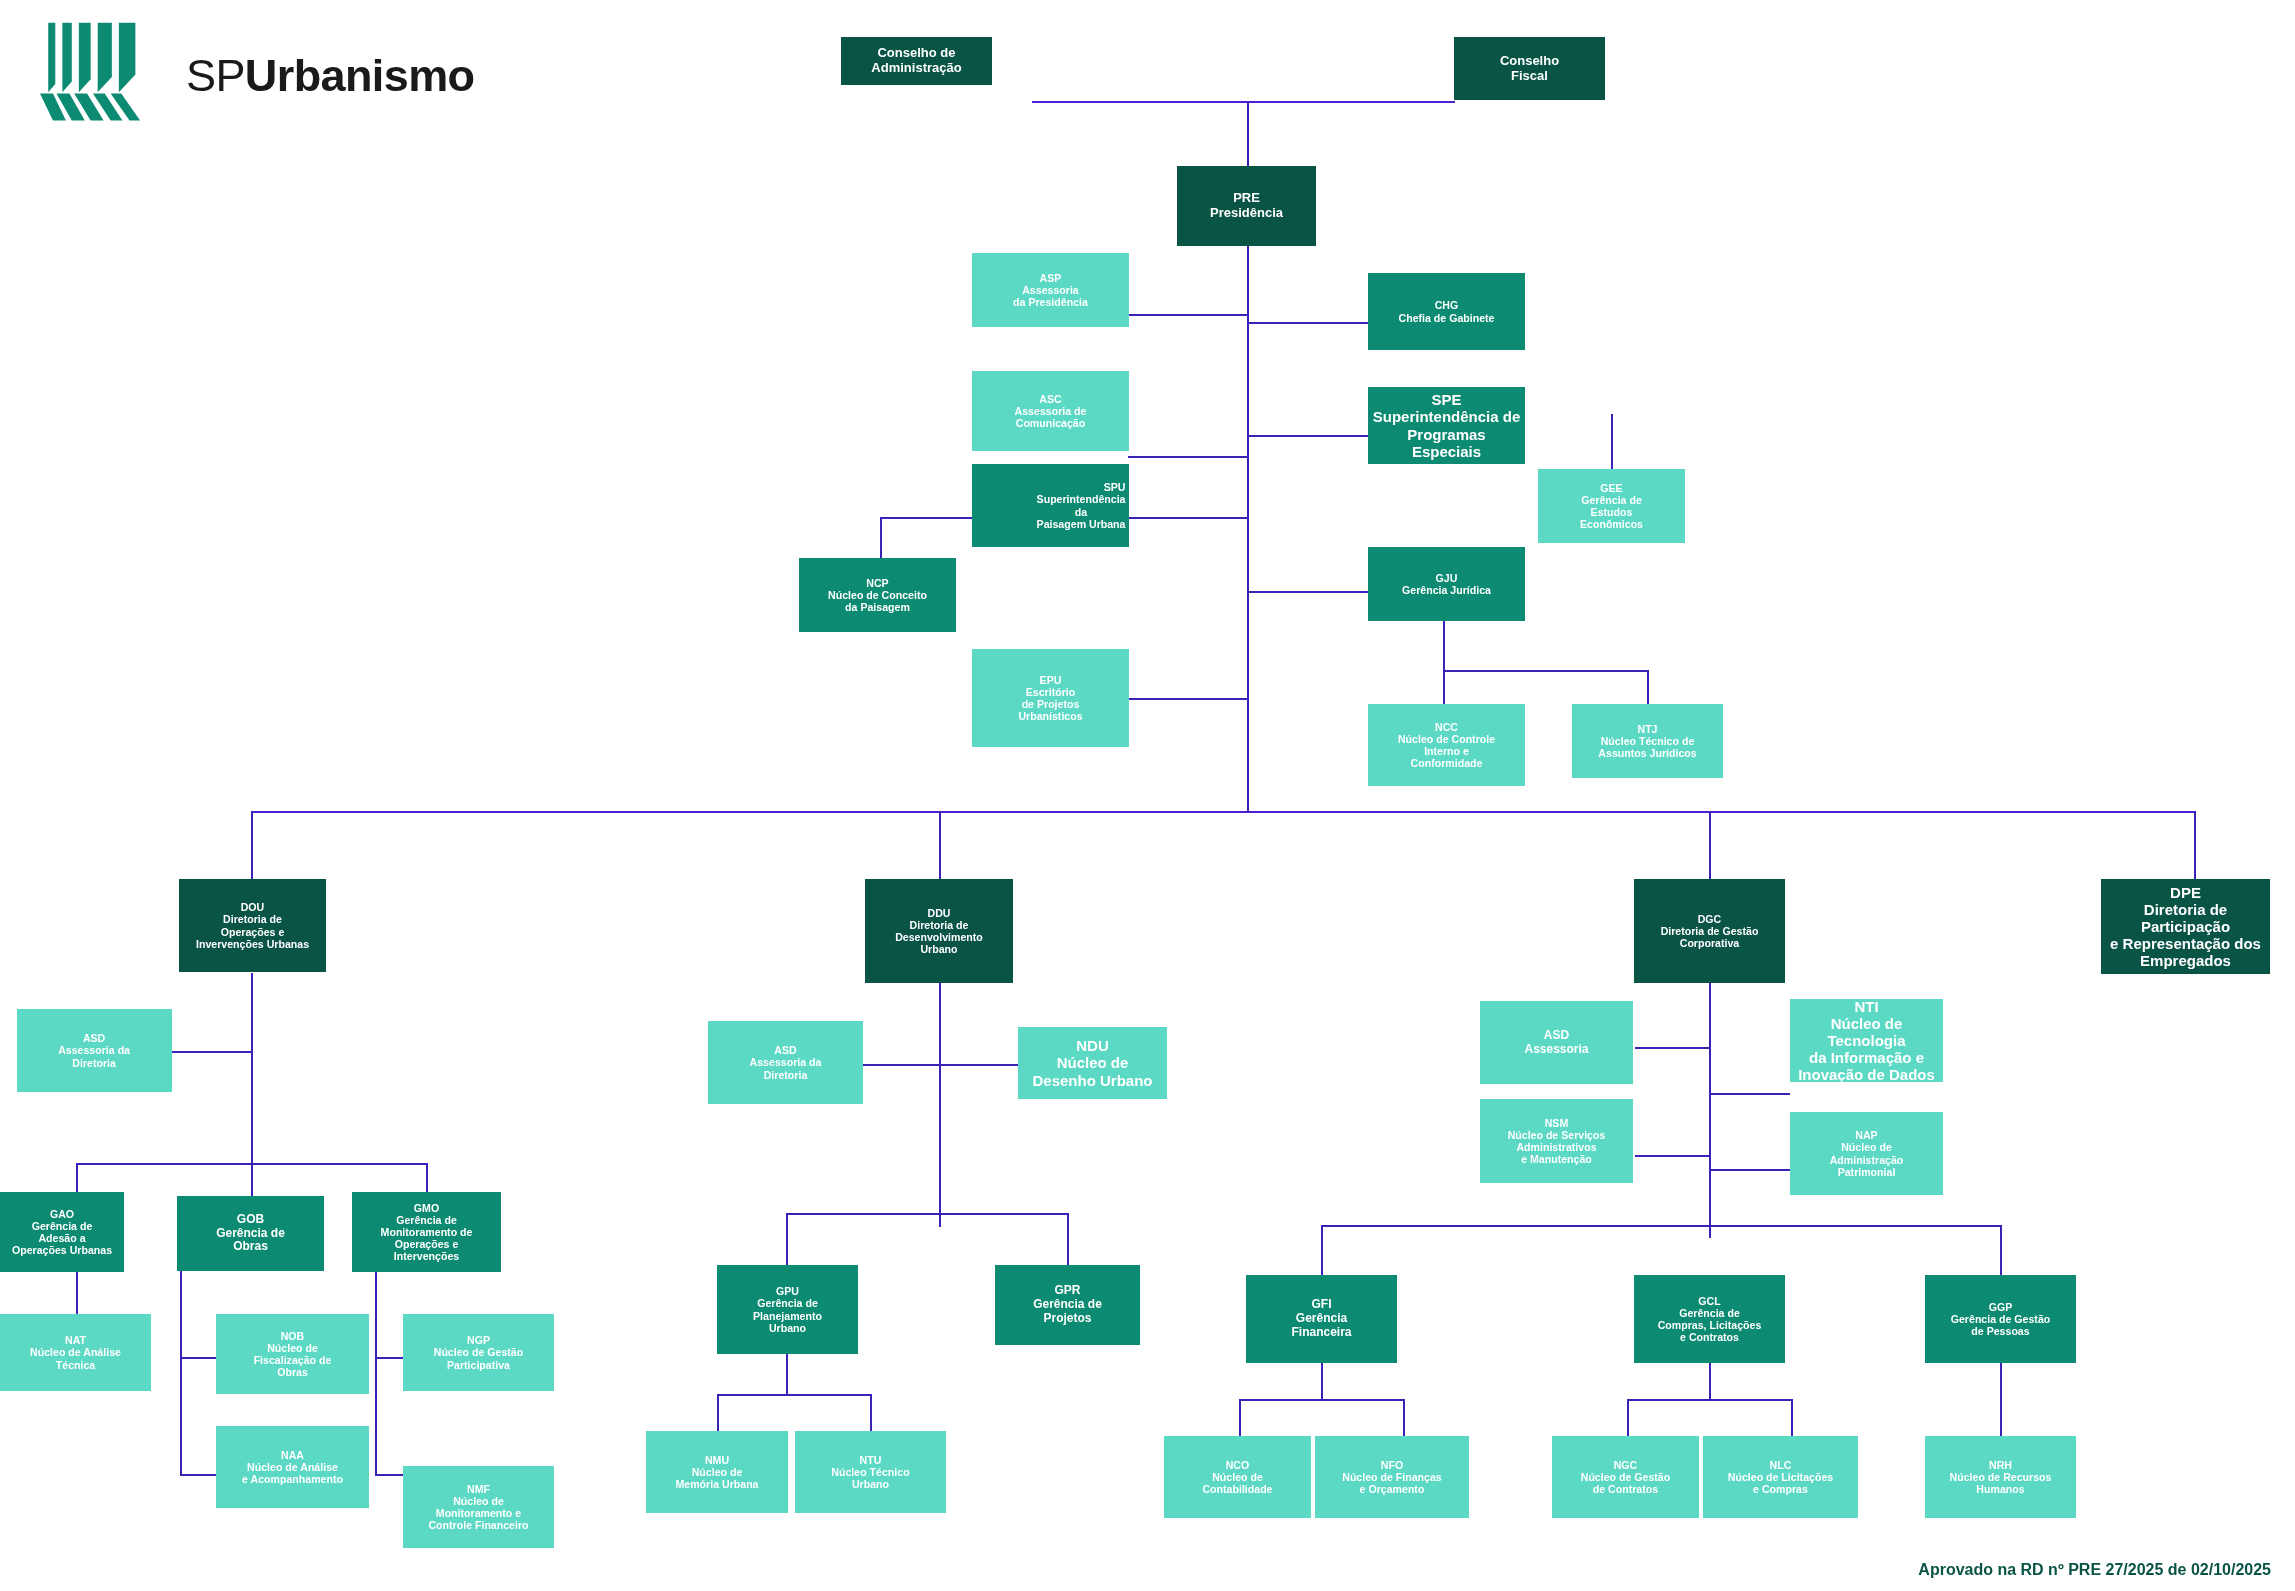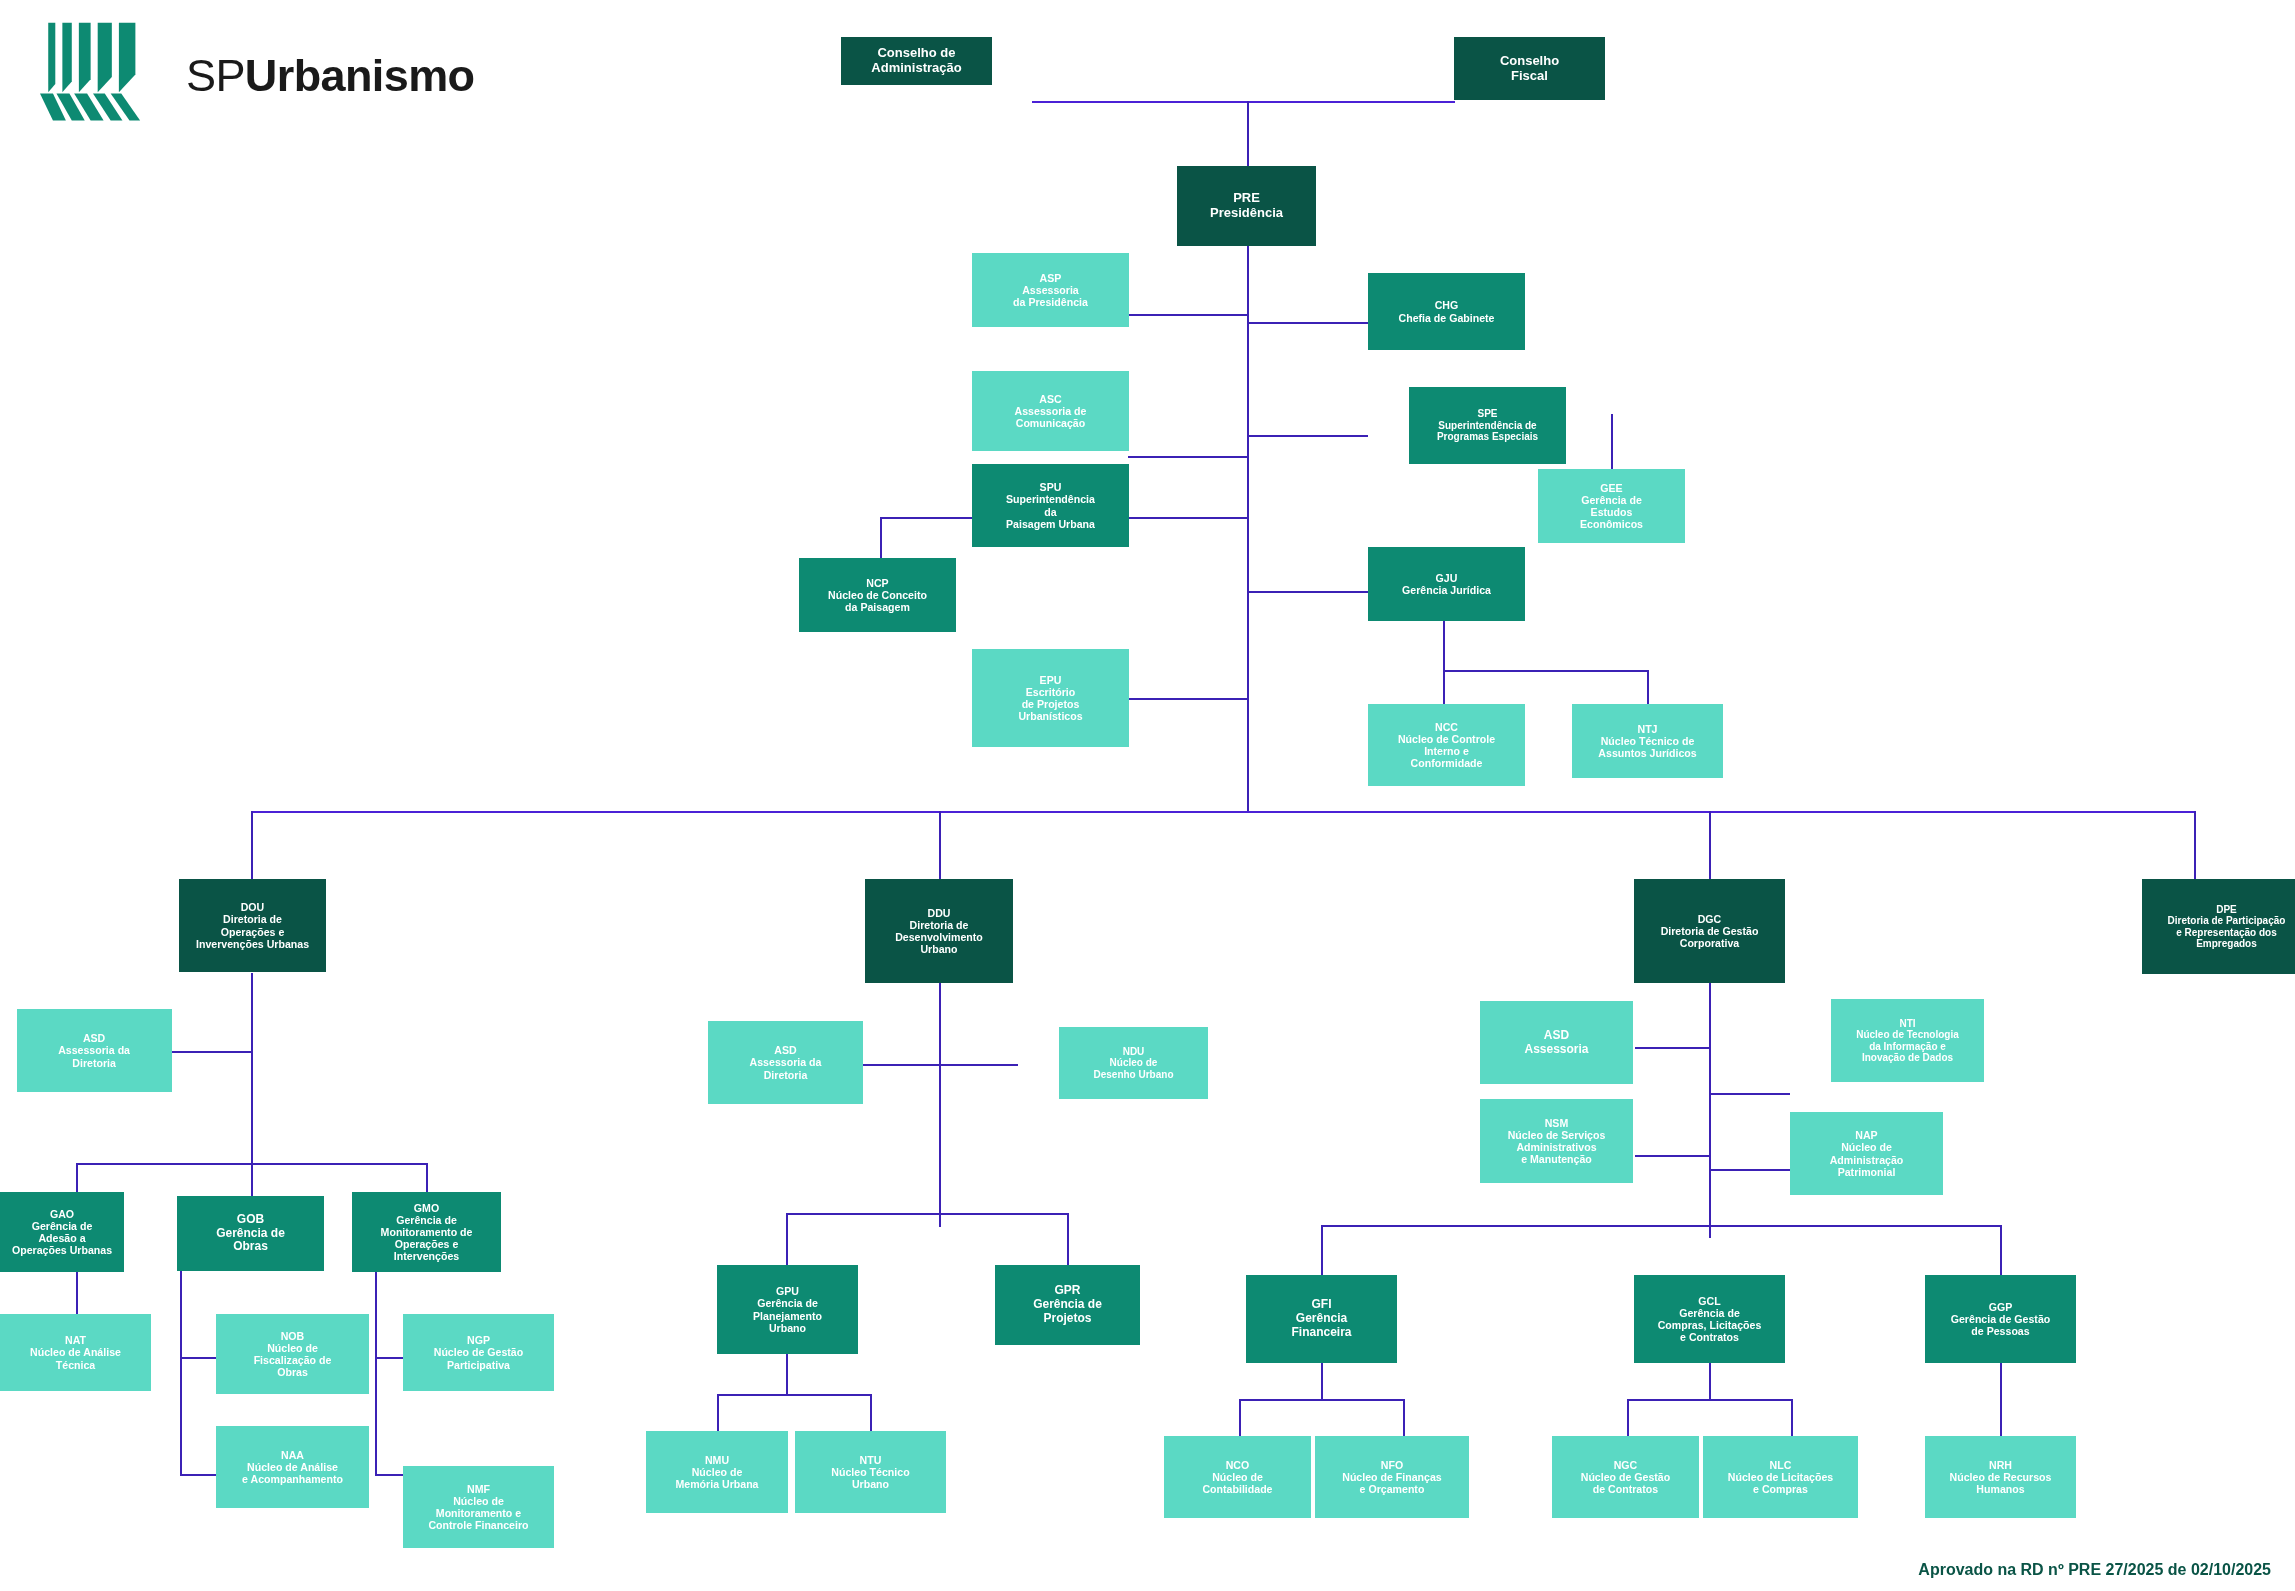--- a/index.html
+++ b/index.html
@@ -20,21 +20,21 @@
   .node .code{font-weight:700;}
   .node .name{font-weight:700;}
   .lvl-dark{background:#0a5446;}
   .lvl-mid{background:#0d8a72;}
   .lvl-light{background:#5bd9c4;}
 
   
   .fs-lg{font-size:13px;}
   .fs-md{font-size:12px;}
   .fs-sm{font-size:10.6px;}
-  .fs-xs{font-size:10px;margin-left:41px;}
+  .fs-xs{font-size:15px;}
 
   
   .ln{position:absolute;background:#3b21b5;z-index:1;}
   .ln.v{width:1.8px;}
   .ln.h{height:1.8px;}
   .ln.thick{background:#4b21d6;}
 
   
   .footer-note{position:absolute;right:24px;bottom:13px;color:#0a5446;
                font-size:16px;font-weight:700;white-space:nowrap;}
@@ -155,21 +155,21 @@
   </div>
 
   <div class="node lvl-light fs-sm" style="left:972px;top:253px;width:157px;height:74px;">
     <span class="code">ASP</span>
     <span class="name">Assessoria<br>da Presidência</span>
   </div>
   <div class="node lvl-light fs-sm" style="left:972px;top:371px;width:157px;height:80px;">
     <span class="code">ASC</span>
     <span class="name">Assessoria de<br>Comunicação</span>
   </div>
-  <div class="node lvl-mid fs-sm" style="left:972px;top:464px;width:157px;height:83px;">
+  <div class="node lvl-mid fs-sm" style="left:972px;top:464px;width:157px;height:83px;align-items:flex-end;">
     <span class="code">SPU</span>
     <span class="name">Superintendência<br>da<br>Paisagem Urbana</span>
   </div>
   <div class="node lvl-mid fs-sm" style="left:799px;top:558px;width:157px;height:74px;">
     <span class="code">NCP</span>
     <span class="name">Núcleo de Conceito<br>da Paisagem</span>
   </div>
   <div class="node lvl-light fs-sm" style="left:972px;top:649px;width:157px;height:98px;">
     <span class="code">EPU</span>
     <span class="name">Escritório<br>de Projetos<br>Urbanísticos</span>

